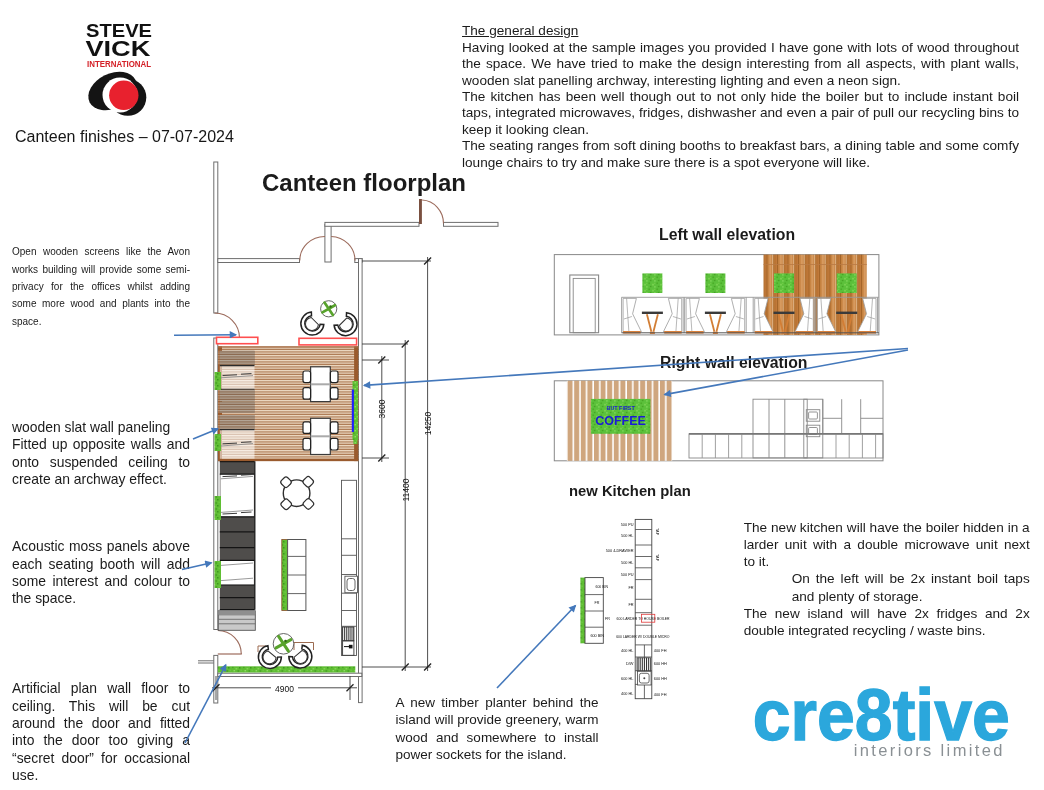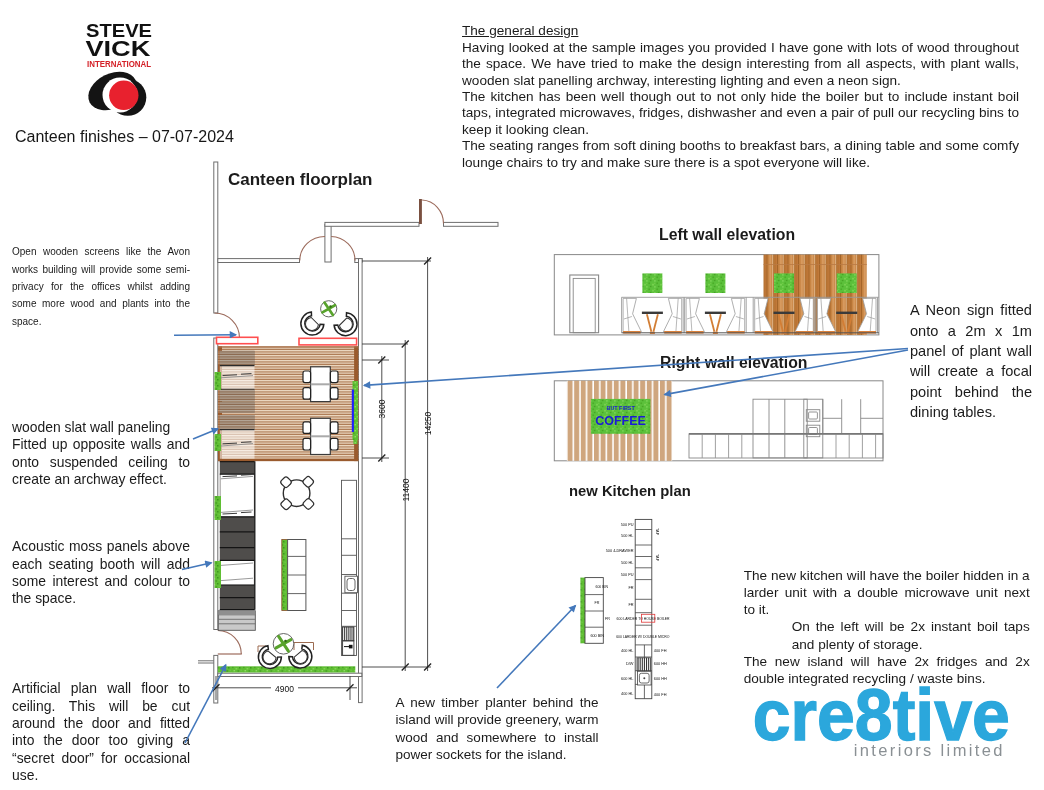--- a/index.html
+++ b/index.html
@@ -32,36 +32,33 @@
 
 <div class="t" style="left:12px;top:418.7px;width:178px;font-size:13.9px;line-height:17.4px;">
 wooden slat wall paneling<br>
 Fitted up opposite walls and onto suspended ceiling to create an archway effect.
 </div>
 
 <div class="t" style="left:12px;top:680.1px;width:178px;font-size:13.9px;line-height:17.4px;">
 Artificial plan wall floor to ceiling. This will be cut around the door and fitted into the door too giving a “secret door” for occasional use.
 </div>
 
-<div class="t" style="left:910px;top:300.1px;width:122px;font-size:14.6px;line-height:20.4px;">
-A Neon sign fitted onto a 2m x 1m panel of plant wall will create a focal point behind the dining tables.
-</div>
 
 <div style="position:absolute;left:743.7px;top:518.6px;width:286px;font-size:13.6px;line-height:17.3px;">
-<div style="text-align:justify;text-align-last:justify;margin-top:48px;">The new kitchen will have the boiler hidden in a larder unit with a double microwave unit next</div>
+<div style="text-align:justify;text-align-last:justify;">The new kitchen will have the boiler hidden in a larder unit with a double microwave unit next</div>
 <div>to it.</div>
 <div style="text-align:justify;margin-left:48px;">On the left will be 2x instant boil taps and plenty of storage.</div>
 <div style="text-align:justify;">The new island will have 2x fridges and 2x double integrated recycling / waste bins.</div>
 </div>
 
 <div class="t" style="left:395.5px;top:694.1px;width:203px;font-size:13.5px;line-height:17.3px;">
 A new timber planter behind the island will provide greenery, warm wood and somewhere to install power sockets for the island.
 </div>
 
-<div class="ttl" style="left:228px;top:170.6px;font-size:17px;">Canteen floorplan</div>
+<div class="ttl" style="left:262px;top:170.6px;font-size:24px;">Canteen floorplan</div>
 <div class="ttl" style="left:659px;top:226.8px;font-size:15.8px;">Left wall elevation</div>
 <div class="ttl" style="left:660px;top:355.2px;font-size:15.8px;">Right wall elevation</div>
 <div class="ttl" style="left:569px;top:483.5px;font-size:14.8px;">new Kitchen plan</div>
 
 <svg width="1044" height="790" viewBox="0 0 1044 790">
 <defs>
   <pattern id="slat" width="4" height="2.5" patternUnits="userSpaceOnUse">
     <rect width="4" height="2.5" fill="#EDDAC4"></rect>
     <rect width="4" height="1.05" y="1.35" fill="#A26A42"></rect>
   </pattern>

